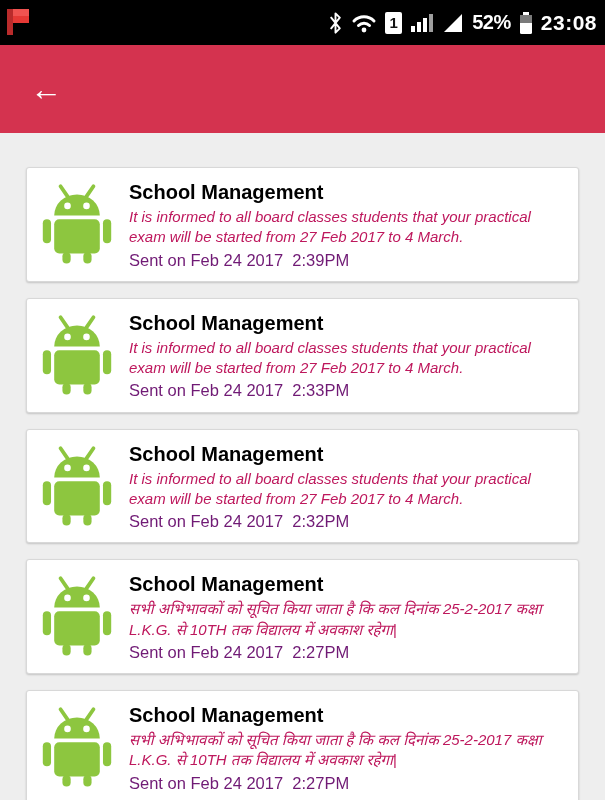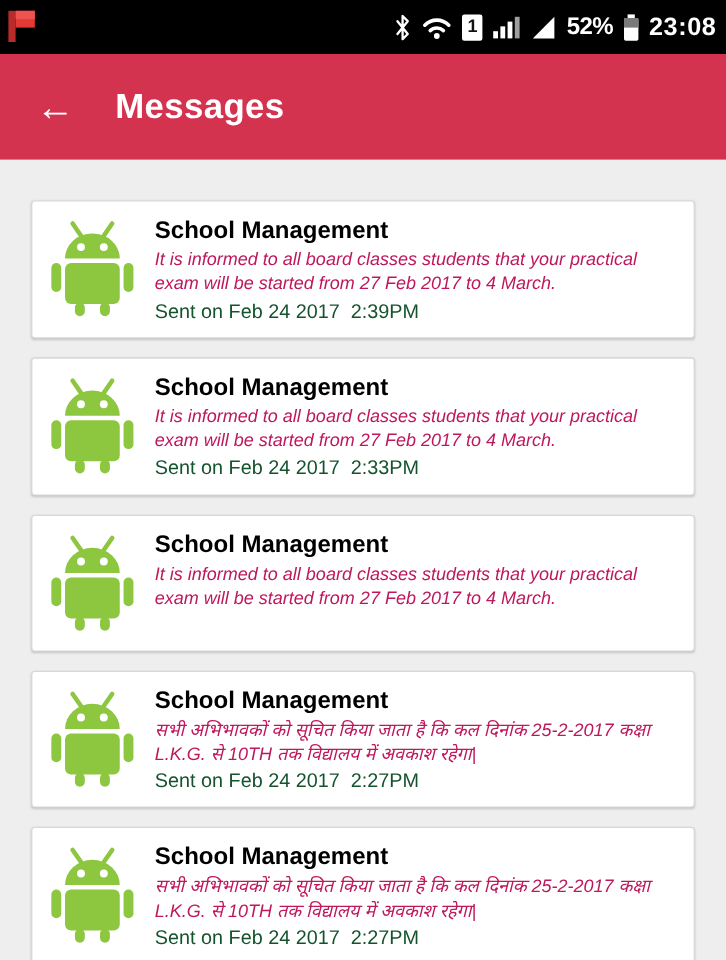--- a/index.html
+++ b/index.html
@@ -20,21 +20,21 @@
   .back-button { background:none; border:none; color:#fff; font-size:32px; font-weight:bold; cursor:pointer; width:44px; height:48px; line-height:44px; padding:0; }
   .app-title { color:#fff; font-size:29px; font-weight:bold; margin-left:28px; letter-spacing:0.3px; }
 
   
   .content { padding:18px 26px 0 26px; height:780px; overflow:hidden;margin-top:16px; }
   .card { background:#fff; border:1px solid #d8d8d8; border-radius:3px; box-shadow:0 1px 2px rgba(0,0,0,0.18); display:flex; align-items:flex-start; padding:11px 14px 10px 12px; margin-bottom:16px; min-height:114px; }
   .avatar { width:78px; flex:0 0 78px; margin-right:12px; margin-top:2px; }
   .texts { flex:1; min-width:0; }
   .msg-title { font-size:20px; font-weight:bold; color:#000; line-height:1.3; margin-bottom:2px; }
   .msg-body { font-size:15px; color:#be185d; line-height:1.35;font-style:italic; }
-  .msg-sent { font-size:16.5px; color:#14532d; line-height:1.35; margin-top:1px; white-space:pre-wrap; }
+  .msg-sent { font-size:16.5px; color:#701a75; line-height:1.35; margin-top:1px; white-space:pre-wrap; }
 </style>
 </head>
 <body>
 
 <div class="screen">
 
   <div class="status-bar">
     <div class="sb-left">
       <svg width="30" height="32" viewBox="0 0 30 32">
         <rect x="3" y="2" width="6" height="26" fill="#b92b2b"></rect>
@@ -66,21 +66,20 @@
         <rect x="4" y="1" width="6" height="3" fill="#fff"></rect>
         <rect x="1" y="4" width="12" height="19" rx="1.5" fill="#fff"></rect>
         <rect x="1" y="4" width="12" height="8" fill="#7a7a7a"></rect>
       </svg>
       <span class="sb-time">23:08</span>
     </div>
   </div>
 
   <div class="app-bar">
     <button class="back-button">←</button>
-    <div class="app-title">Messages</div>
   </div>
 
   <div class="content">
 
     <div class="card">
       <div class="avatar">
         <svg width="76" height="84" viewBox="0 0 60 66">
           <line x1="17" y1="4" x2="22.5" y2="12" stroke="#8dc63f" stroke-width="3" stroke-linecap="round"></line>
           <line x1="43" y1="4" x2="37.5" y2="12" stroke="#8dc63f" stroke-width="3" stroke-linecap="round"></line>
           <path d="M12 27 a18 16.5 0 0 1 36 0 z" fill="#8dc63f"></path>
@@ -133,20 +132,21 @@
           <rect x="12" y="30" width="36" height="27" rx="4" fill="#8dc63f"></rect>
           <rect x="3" y="30" width="6.5" height="19" rx="3.25" fill="#8dc63f"></rect>
           <rect x="50.5" y="30" width="6.5" height="19" rx="3.25" fill="#8dc63f"></rect>
           <rect x="18.5" y="56" width="6.5" height="9" rx="3.25" fill="#8dc63f"></rect>
           <rect x="35" y="56" width="6.5" height="9" rx="3.25" fill="#8dc63f"></rect>
         </svg>
       </div>
       <div class="texts">
         <div class="msg-title">School Management</div>
         <div class="msg-body">It is informed to all board classes students that your practical exam will be started from 27 Feb 2017 to 4 March.</div>
+        <div class="msg-sent">Sent on Feb 24 2017  2:32PM</div>
       </div>
     </div>
 
     <div class="card">
       <div class="avatar">
         <svg width="76" height="84" viewBox="0 0 60 66">
           <line x1="17" y1="4" x2="22.5" y2="12" stroke="#8dc63f" stroke-width="3" stroke-linecap="round"></line>
           <line x1="43" y1="4" x2="37.5" y2="12" stroke="#8dc63f" stroke-width="3" stroke-linecap="round"></line>
           <path d="M12 27 a18 16.5 0 0 1 36 0 z" fill="#8dc63f"></path>
           <circle cx="22.5" cy="19.5" r="2.6" fill="#fff"></circle>

